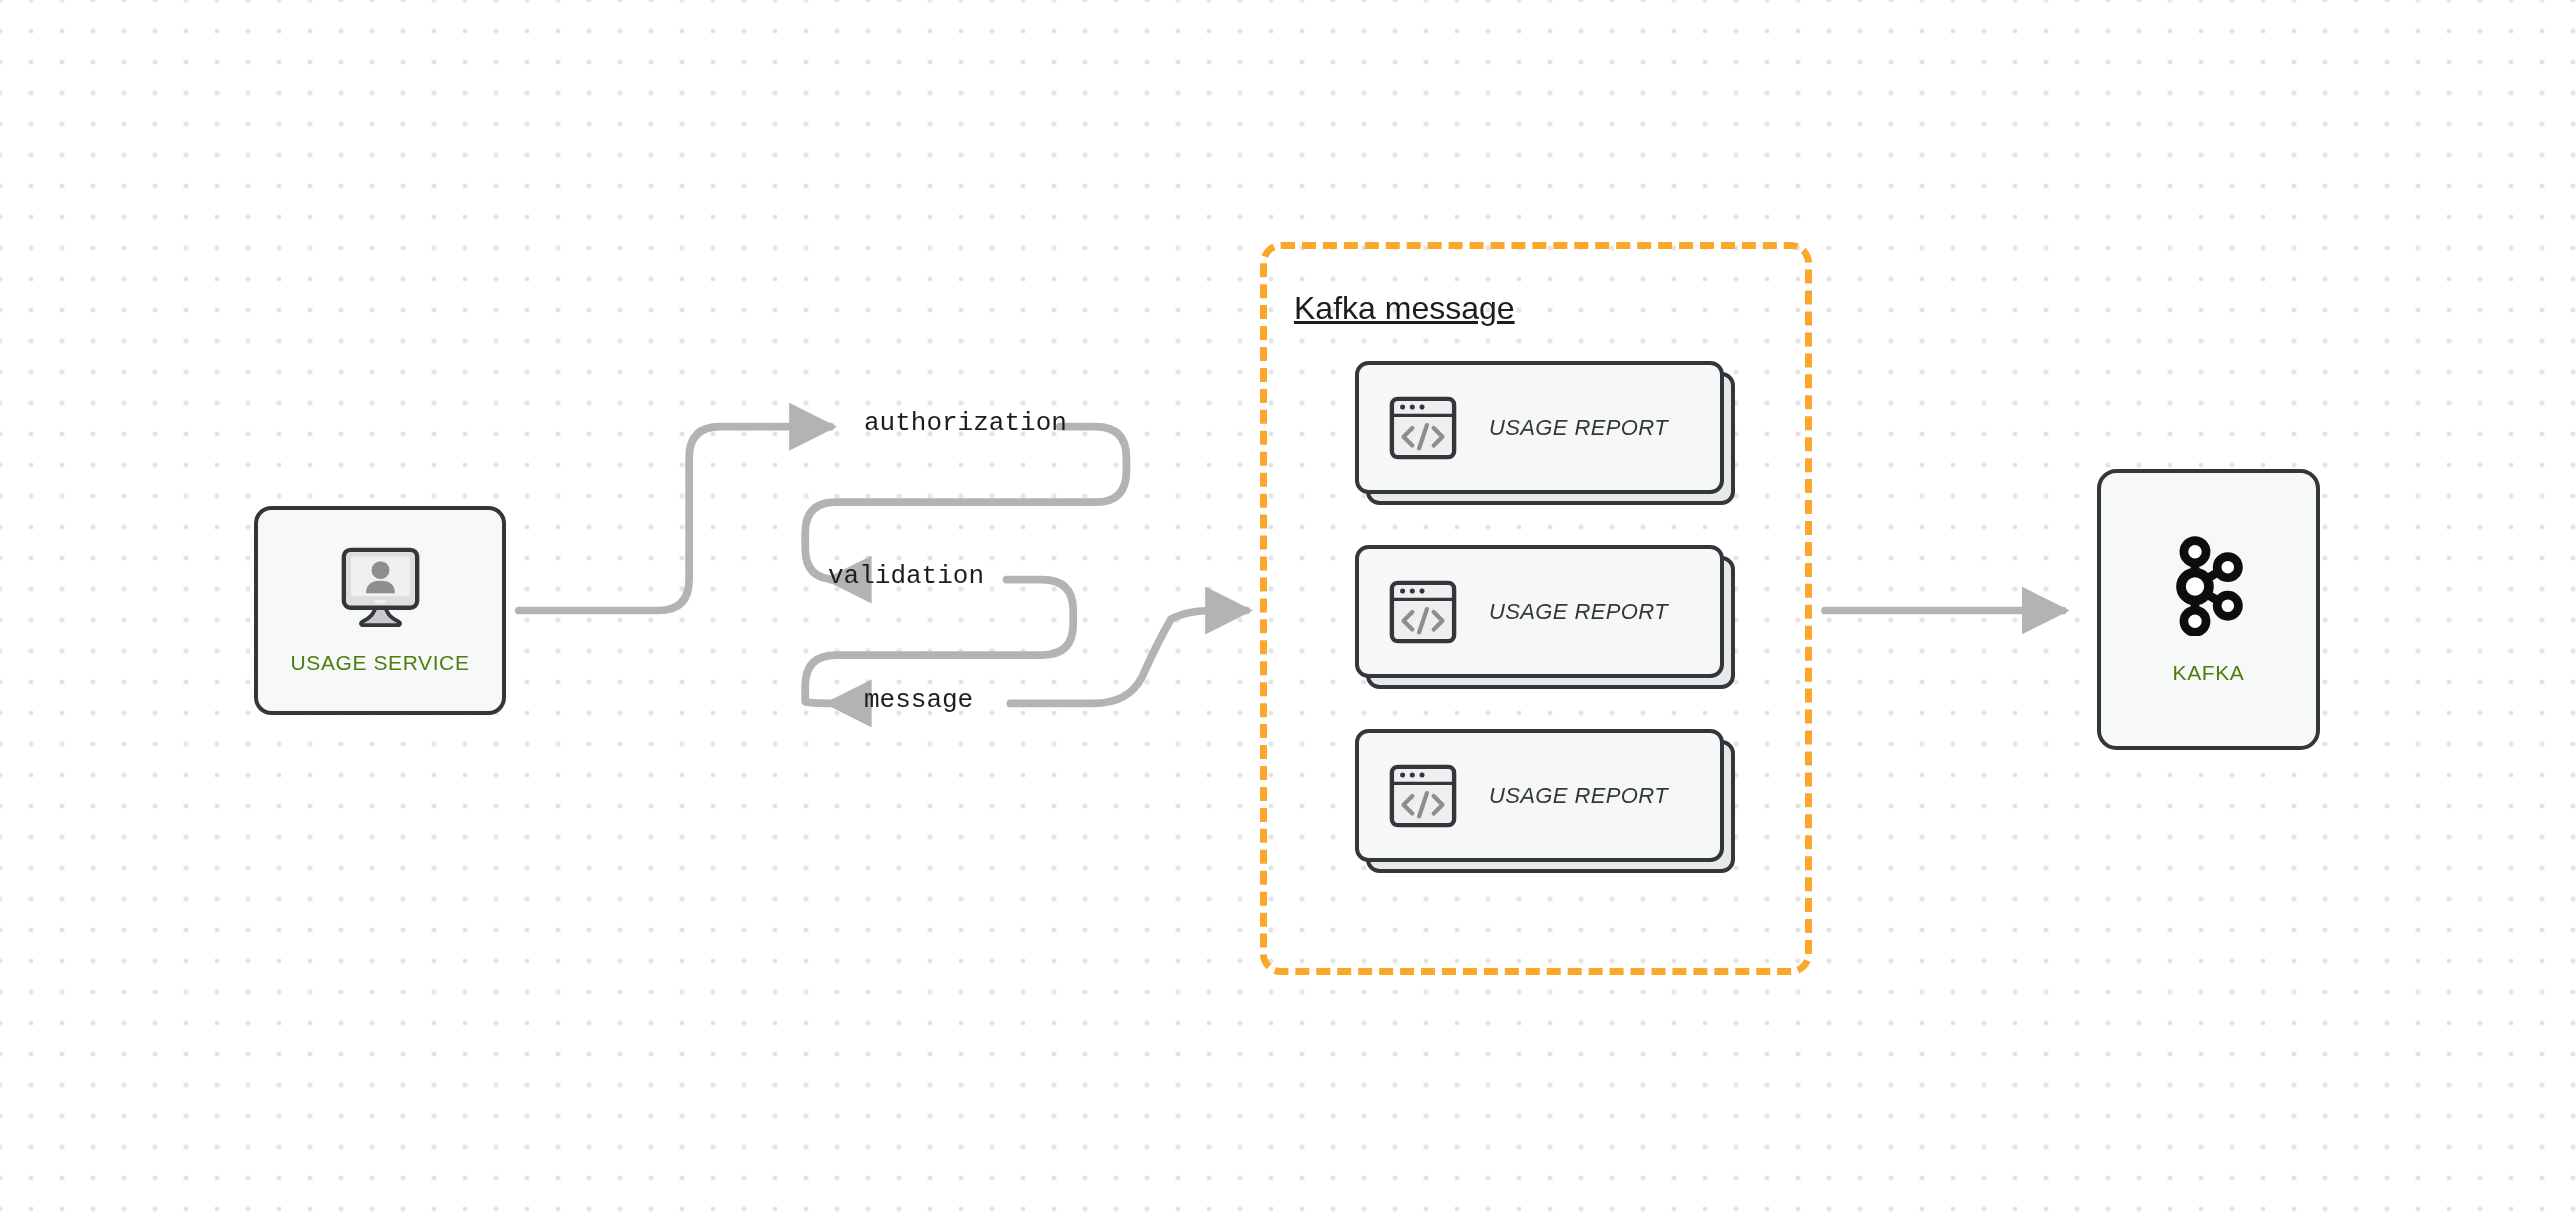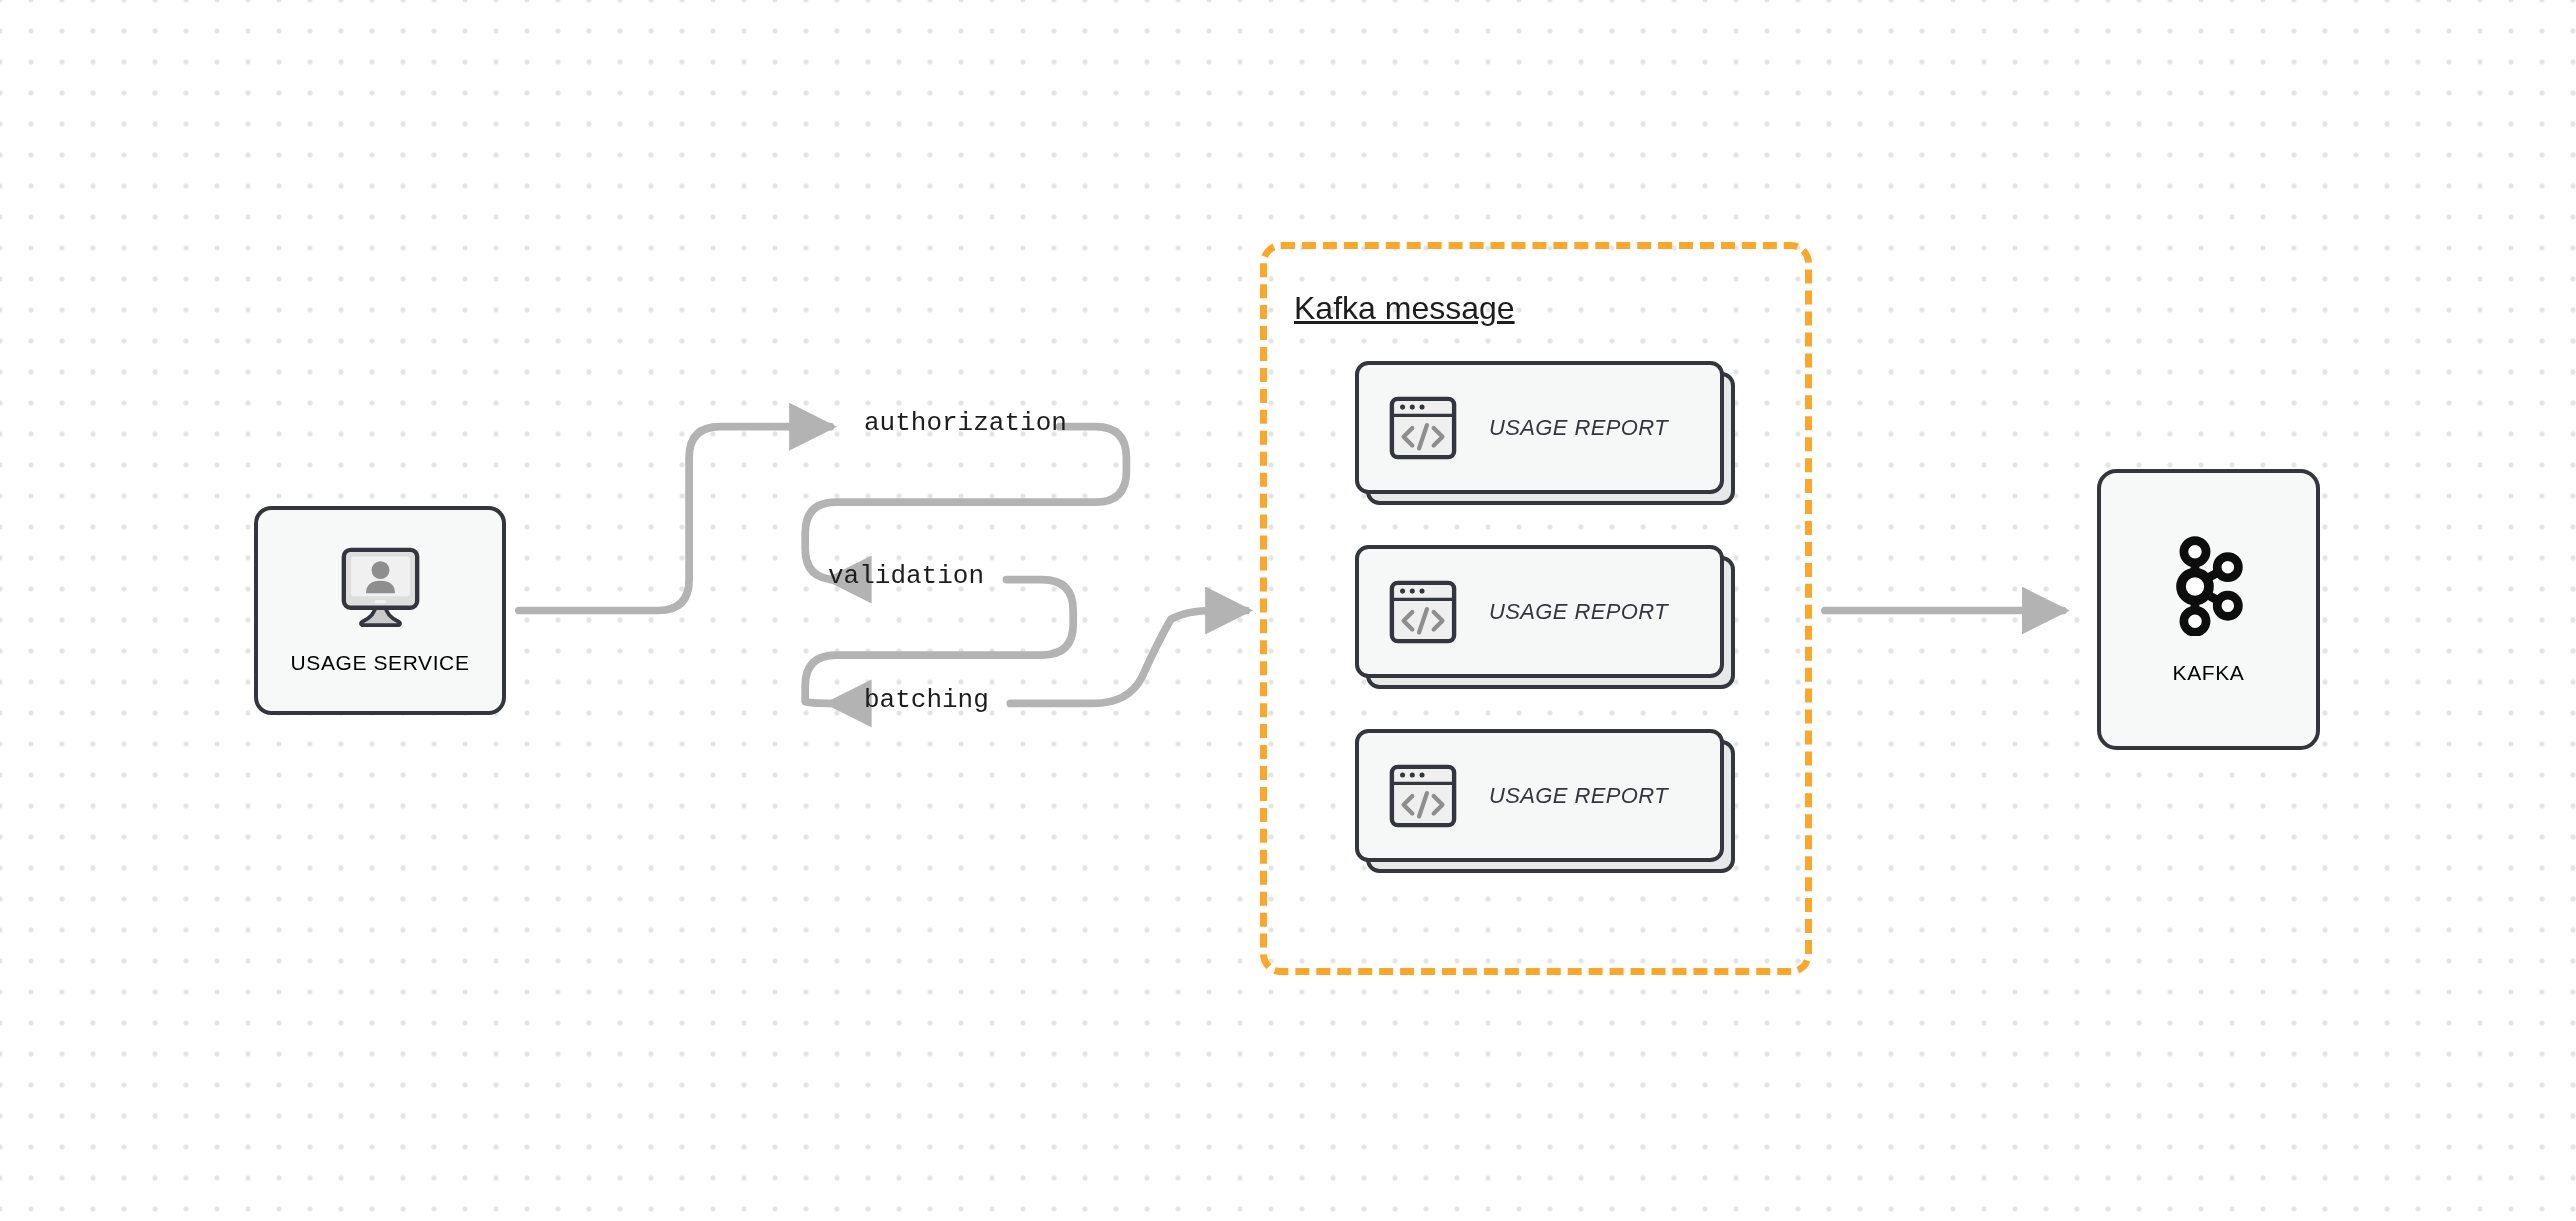--- a/index.html
+++ b/index.html
@@ -38,21 +38,21 @@
     border: 4.8px solid #33373d;
     border-radius: 17.4px;
     display: flex;
     flex-direction: column;
     align-items: center;
     justify-content: center;
   }
   .node-label {
     font-size: 21px;
     letter-spacing: 0.6px;
-    color: #000000;
+    color: #4d7c0f;
     text-align: right;
     white-space: nowrap;
   }
 
   
   #usage-service {
     left: 254px;
     top: 506px;
     width: 252px;
     height: 209px;
@@ -197,21 +197,21 @@
         <path d="M 31 49 Q 31 36 46 36 Q 61 36 61 49 Z" fill="#8e8e8e"></path>
 
         <rect x="40" y="56" width="12" height="3.6" rx="1.8" fill="#f0f0f0"></rect>
       </svg>
     </span>
     <span class="node-label">USAGE SERVICE</span>
   </div>
 
   <div class="step-label" id="step-authorization">authorization</div>
   <div class="step-label" id="step-validation">validation</div>
-  <div class="step-label" id="step-batching">batching</div>
+  <div class="step-label" id="step-batching">message</div>
 
   <div id="kafka-message-group"></div>
   <div id="kafka-message-title">Kafka message</div>
 
   <div class="report-card-wrap" id="report-card-0">
     <div class="report-card-back"></div>
     <div class="report-card-front">
       <span class="report-icon">
         <svg width="70" height="70" viewBox="0 0 72 72" xmlns="http://www.w3.org/2000/svg">
           <rect x="4" y="6" width="64" height="60" rx="6" fill="#efefef" stroke="#33373d" stroke-width="4.5"></rect>

